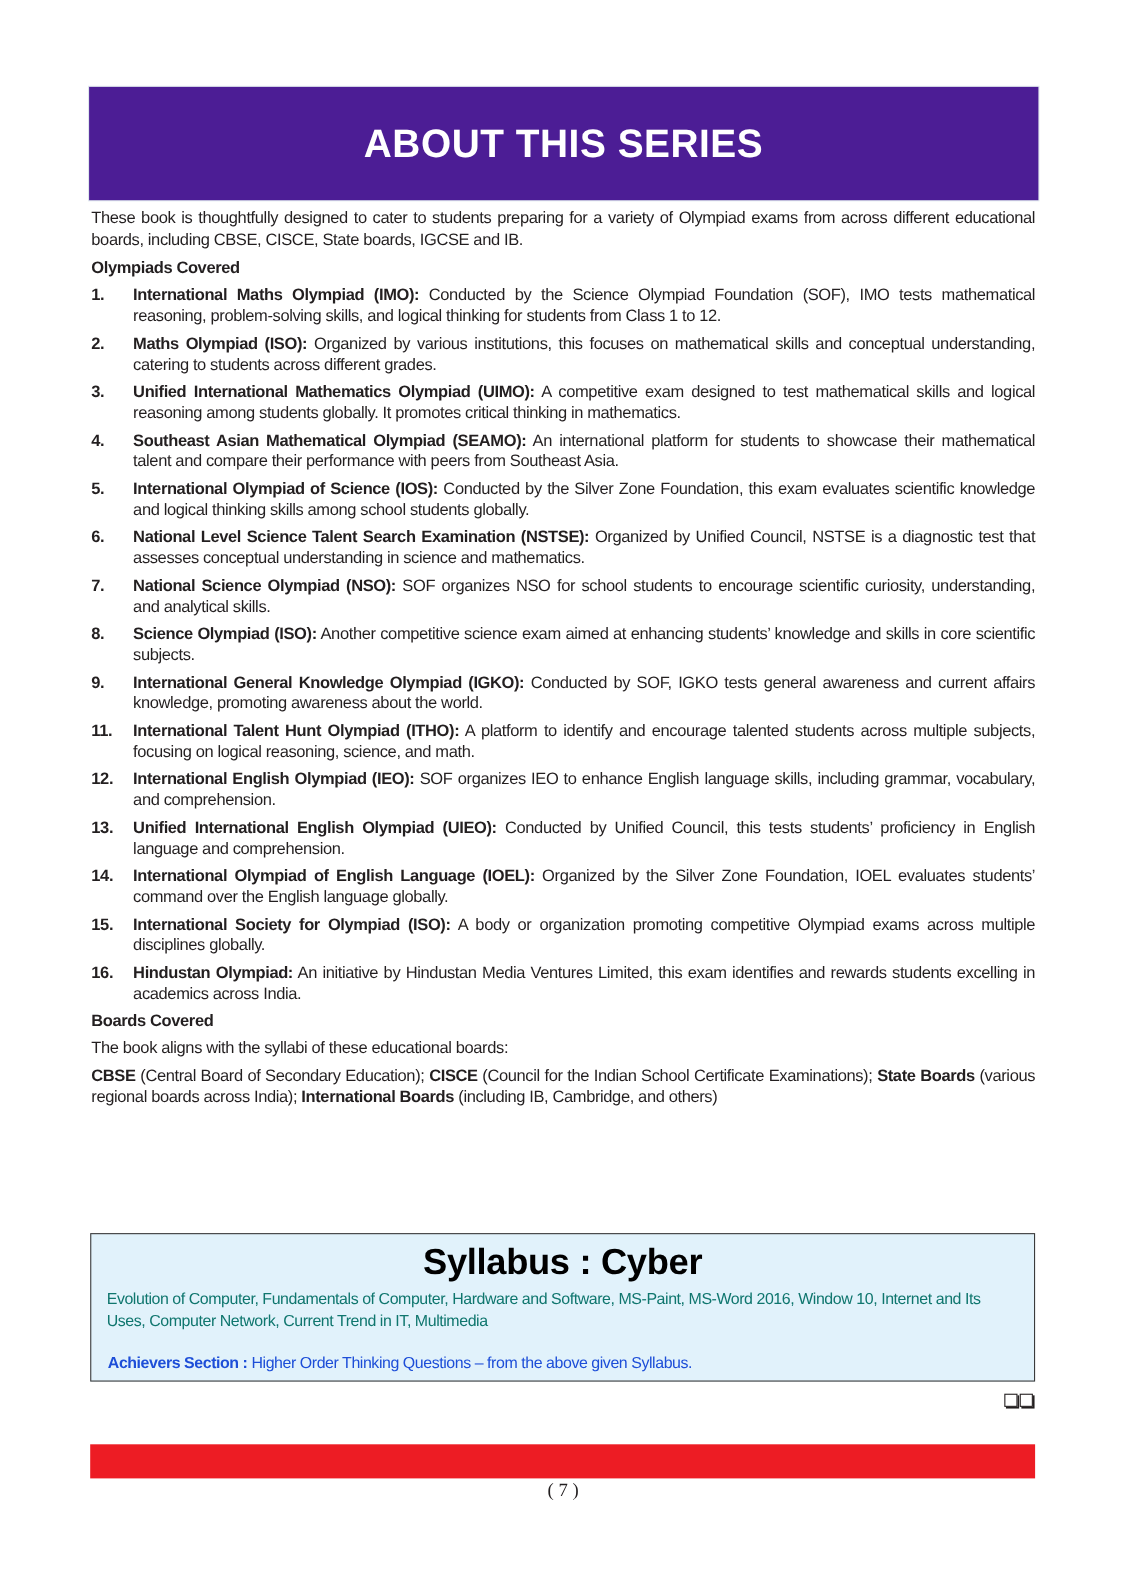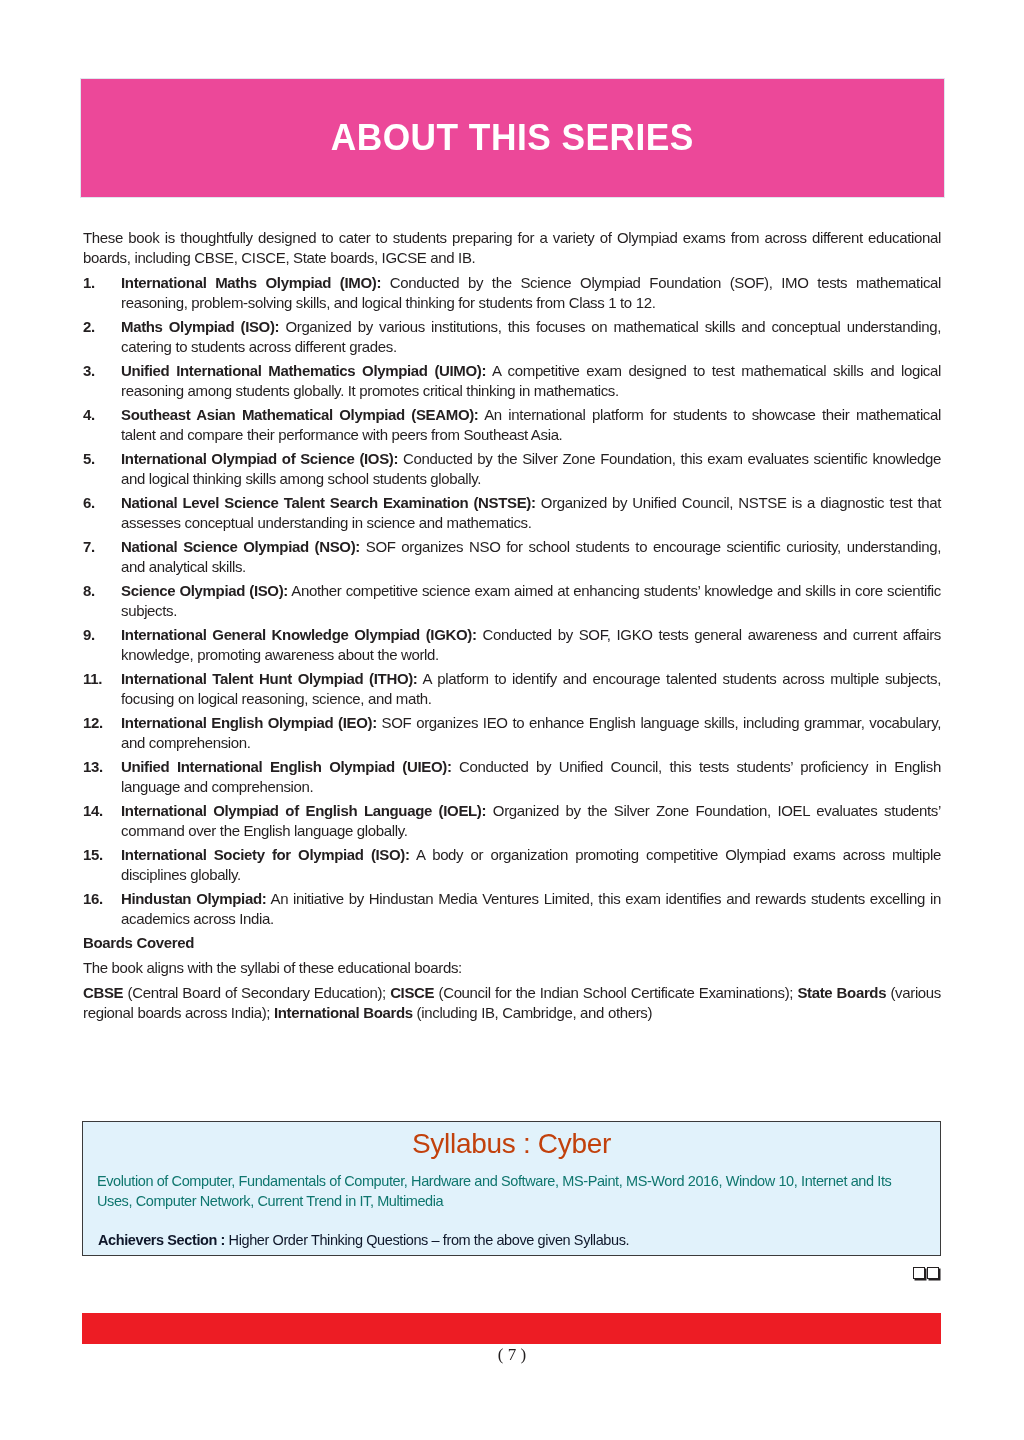--- a/index.html
+++ b/index.html
@@ -1,35 +1,35 @@
 <!DOCTYPE html>
 <html><head>
 <meta charset="utf-8">
 <style>
   html, body { margin: 0; padding: 0; background: #ffffff; }
   body { width: 1024px; height: 1440px; position: relative; overflow: hidden;
          font-family: "Liberation Sans", "DejaVu Sans", sans-serif; color: #231f20; }
 
   .header-box {
-    position: absolute; left: 81px; top: 79px; width: 863px; height: 118px;
-    background: #ec4899; box-shadow: 0 0 0 1px #dfe6ee;
+    position: absolute; left: 81px; top: 79px; width: 863px; height: 103px;
+    background: #4c1d95; box-shadow: 0 0 0 1px #dfe6ee;
     display: flex; align-items: center; justify-content: center;
   }
   .header-title {
     color: #ffffff; font-weight: bold; font-size: 36px; letter-spacing: 0.5px;
     font-family: "Liberation Sans", sans-serif; transform: scaleX(0.98);
   }
 
   .content {
     position: absolute; left: 83px; top: 189px; width: 858px;
     font-family: "Liberation Sans Narrow", "Liberation Sans", sans-serif;
     font-size: 15px; line-height: 19.5px;
   }
   .content p { margin: 0; }
-  .narrow { letter-spacing: -0.35px; margin-top: 39px; }
+  .narrow { letter-spacing: -0.35px; }
   .intro { text-align: justify; margin-bottom: 6px !important; }
   .section-heading { font-weight: bold; margin-bottom: 5px !important; }
 
   ol.olympiads { list-style: none; margin: 0; padding: 0; }
   ol.olympiads li {
     position: relative; padding-left: 38px; margin-bottom: 5px; text-align: justify;
   }
   ol.olympiads li .num {
     position: absolute; left: 0; top: 0; font-weight: bold;
   }
@@ -39,29 +39,29 @@
   .para { margin-bottom: 6px !important; text-align: justify; }
   b { font-weight: bold; }
 
   .syllabus-box {
     position: absolute; left: 82px; top: 1121px; width: 857px; height: 133px;
     background: #e1f2fb; border: 1.5px solid #3b3b3b;
     font-family: "Liberation Sans", sans-serif;
   }
   .syllabus-title {
     position: absolute; left: 0; right: 0; top: 6px; text-align: center;
-    color: #c2410c; font-weight: normal; font-size: 28px; letter-spacing: -0.3px;
+    color: #000000; font-weight: bold; font-size: 33px; letter-spacing: -0.3px;
   }
   .syllabus-topics {
     position: absolute; left: 14px; right: 12px; top: 49px;
     font-size: 14.5px; line-height: 20px; letter-spacing: -0.4px; color: #0f766e;
   }
   .achievers {
     position: absolute; left: 15px; top: 110px;
-    font-size: 14.5px; letter-spacing: -0.4px; color: #0f172a;
+    font-size: 14.5px; letter-spacing: -0.4px; color: #1d4ed8;
   }
   .achievers .lbl { font-weight: bold; }
 
   .end-marks {
     position: absolute; left: 913px; top: 1267px; display: flex; gap: 2px;
   }
   .end-marks span {
     display: block; width: 10px; height: 10px; border: 1.5px solid #231f20;
     box-shadow: 1.5px 1.5px 0 #231f20; background: #fff;
   }
@@ -78,20 +78,21 @@
 </head>
 <body>
 
 <div class="header-box">
   <div class="header-title">ABOUT THIS SERIES</div>
 </div>
 
 <div class="content narrow">
   <p class="intro">These book is thoughtfully designed to cater to students preparing for a variety of Olympiad exams from across different educational boards, including CBSE, CISCE, State boards, IGCSE and IB.</p>
 
+  <p class="section-heading">Olympiads Covered</p>
 
   <ol class="olympiads">
     <li><span class="num">1.</span><span class="name">International Maths Olympiad (IMO):</span><span> Conducted by the Science Olympiad Foundation (SOF), IMO tests mathematical reasoning, problem-solving skills, and logical thinking for students from Class 1 to 12.</span></li>
     <li><span class="num">2.</span><span class="name">Maths Olympiad (ISO):</span><span> Organized by various institutions, this focuses on mathematical skills and conceptual understanding, catering to students across different grades.</span></li>
     <li><span class="num">3.</span><span class="name">Unified International Mathematics Olympiad (UIMO):</span><span> A competitive exam designed to test mathematical skills and logical reasoning among students globally. It promotes critical thinking in mathematics.</span></li>
     <li><span class="num">4.</span><span class="name">Southeast Asian Mathematical Olympiad (SEAMO):</span><span> An international platform for students to showcase their mathematical talent and compare their performance with peers from Southeast Asia.</span></li>
     <li><span class="num">5.</span><span class="name">International Olympiad of Science (IOS):</span><span> Conducted by the Silver Zone Foundation, this exam evaluates scientific knowledge and logical thinking skills among school students globally.</span></li>
     <li><span class="num">6.</span><span class="name">National Level Science Talent Search Examination (NSTSE):</span><span> Organized by Unified Council, NSTSE is a diagnostic test that assesses conceptual understanding in science and mathematics.</span></li>
     <li><span class="num">7.</span><span class="name">National Science Olympiad (NSO):</span><span> SOF organizes NSO for school students to encourage scientific curiosity, understanding, and analytical skills.</span></li>
     <li><span class="num">8.</span><span class="name">Science Olympiad (ISO):</span><span> Another competitive science exam aimed at enhancing students’ knowledge and skills in core scientific subjects.</span></li>

